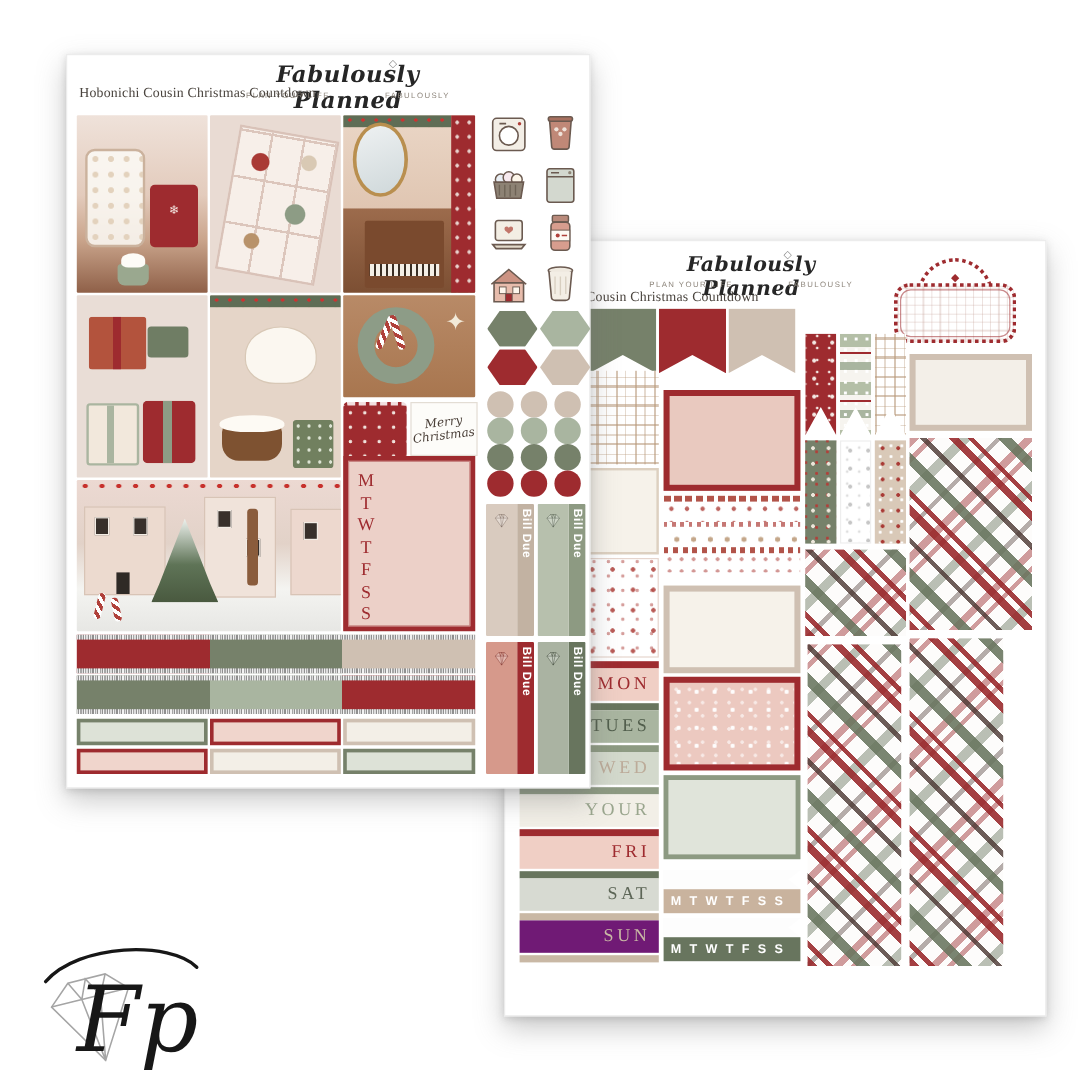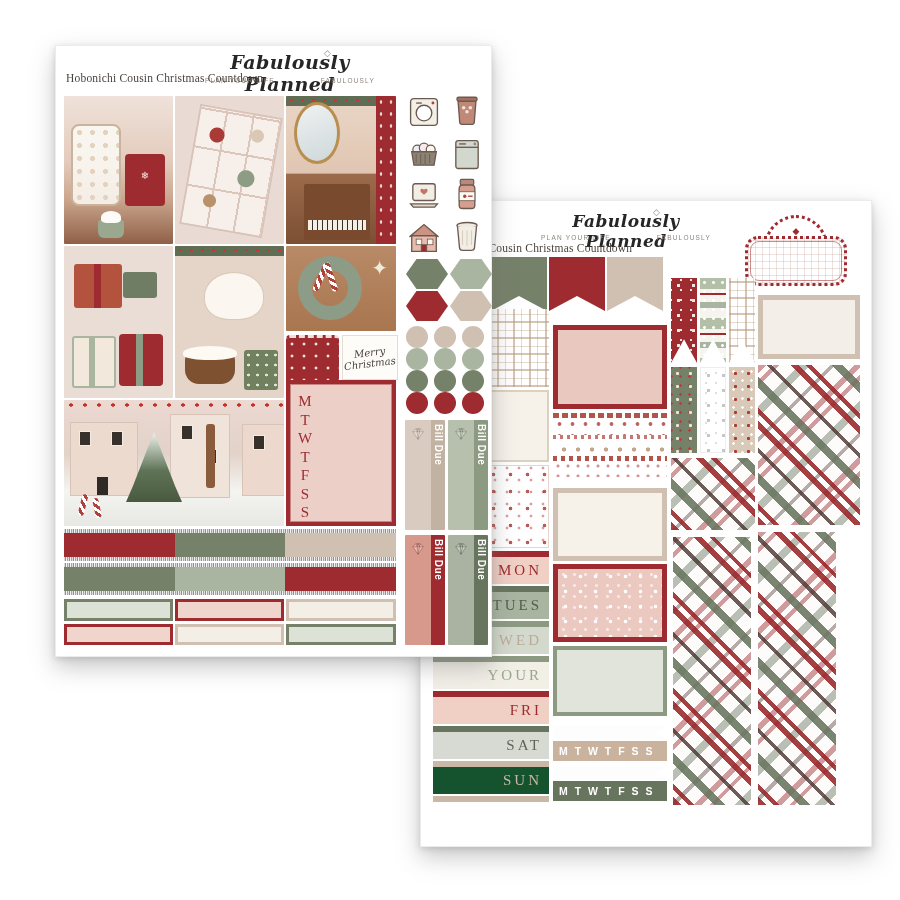--- a/index.html
+++ b/index.html
@@ -185,21 +185,21 @@
       <div class="dlabel" style="background-color: rgb(169, 181, 160); color: rgb(81, 94, 76);">TUES</div>
       <div class="dband" style="background-color: rgb(141, 154, 130);"></div>
       <div class="dlabel" style="background-color: rgb(211, 217, 204); color: rgb(188, 171, 153);">WED</div>
       <div class="dband" style="background-color: rgb(141, 154, 130);"></div>
       <div class="dlabel" style="background-color: rgb(242, 239, 231); color: rgb(154, 166, 142);">YOUR</div>
       <div class="dband" style="background-color: rgb(158, 43, 47);"></div>
       <div class="dlabel" style="background-color: rgb(240, 207, 197); color: rgb(158, 43, 47);">FRI</div>
       <div class="dband" style="background-color: rgb(104, 117, 94);"></div>
       <div class="dlabel" style="background-color: rgb(215, 218, 210); color: rgb(93, 102, 87);">SAT</div>
       <div class="dband" style="background-color: rgb(201, 184, 165);"></div>
-      <div class="dlabel" style="background-color: #14532d; color: rgb(201, 184, 165); font-family: Liberation Serif, serif;">SUN</div>
+      <div class="dlabel" style="background-color: #701a75; color: rgb(201, 184, 165); font-family: Liberation Serif, serif;">SUN</div>
       <div class="dband" style="background-color: rgb(201, 184, 165);"></div>
     </div>
 
     <div class="bbox" style="left:132px;top:124px;width:114px;height:84px;border-width:5px;border-color:#9e2b2f;background:#e9c9bf;"></div>
     <div class="fair-h" style="left:132px;top:212px;width:114px;height:72px;">
       <div class="b1"></div>
       <div class="b2"></div>
       <div class="b3"></div>
       <div class="b4"></div>
       <div class="b5"></div>
@@ -454,13 +454,23 @@
         <svg class="bill-dia" width="18" height="16" viewBox="0 0 24 20">
             <path d="M5 7 L9 3 H15 L19 7 L12 17 Z M5 7 H19 M9 3 L11 7 L12 3 L14 7 L15 3 M11 7 L12 17 M14 7 L12 17" fill="rgba(255,255,255,.3)" stroke="rgba(50,60,45,.45)" stroke-width="1"></path>
           </svg>
       </div>
       <div class="bill-band" style="background-color: rgb(104, 117, 94);">
           <span class="bill-text">Bill Due</span>
         </div>
     </div>
   </div>
 
+  <div class="fp">
+    <svg viewBox="0 0 180 118" width="180" height="118">
+      <g stroke="#a5a5a5" fill="none" stroke-width="1.3" transform="rotate(-14 62 66)">
+        <path d="M34 50 L52 34 L84 34 L100 50 L67 104 Z"></path>
+        <path d="M34 50 H100 M52 34 L60 50 L67 34 L76 50 L84 34 M60 50 L67 104 M76 50 L67 104"></path>
+      </g>
+      <path d="M26 36 C54 4 130 2 152 24" stroke="#171717" stroke-width="2.8" fill="none" stroke-linecap="round"></path>
+      <text x="52" y="94" font-family="'DejaVu Serif',serif" font-style="italic" font-size="76" fill="#171717">Fp</text>
+    </svg>
+  </div>
 </div>
 
 </body></html>

